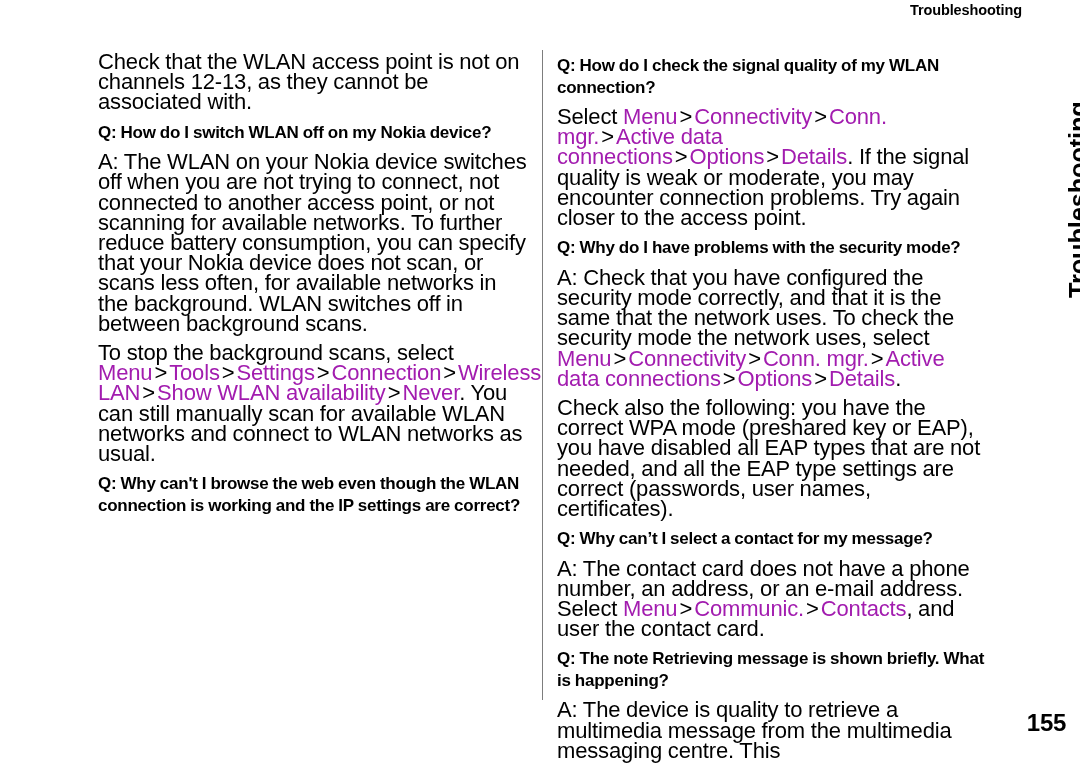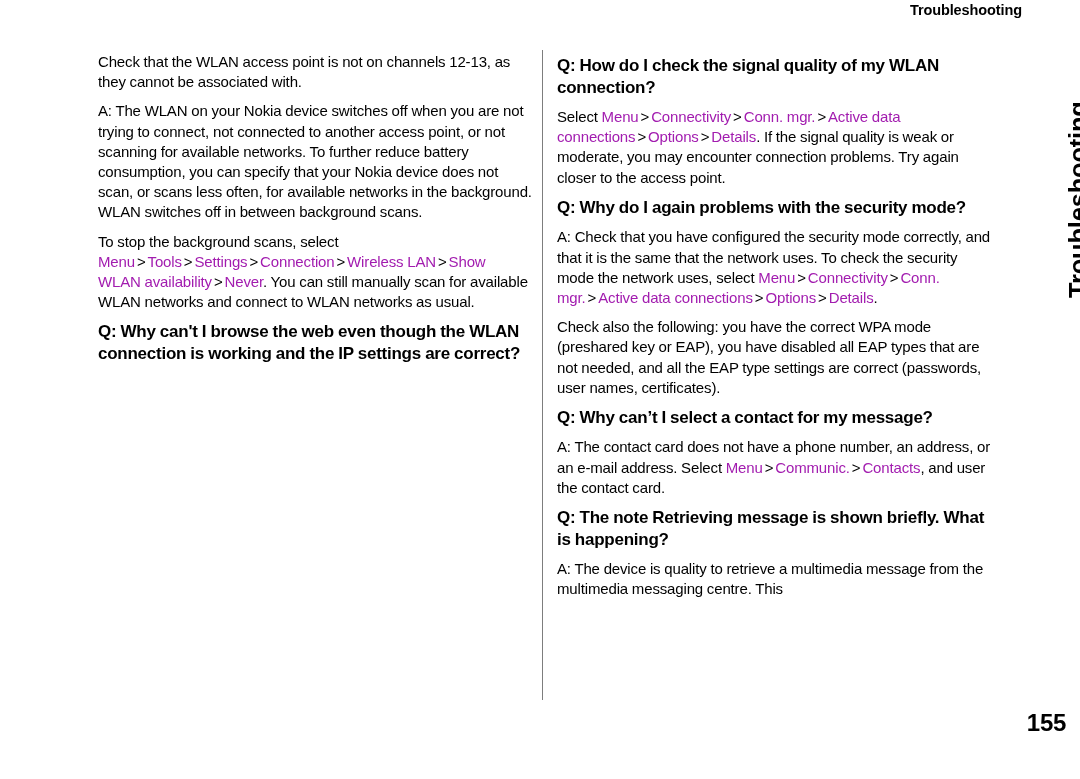--- a/index.html
+++ b/index.html
@@ -71,21 +71,21 @@
     left: 542px;
     top: 50px;
     width: 1px;
     height: 650px;
     background: #7d7d7d;
   }
 
   
   p.para {
     margin: 0 0 9px 0;
-    font-size: 15px;
+    font-size: 22px;
     line-height: 20.2px;
     letter-spacing: -0.15px;
     text-align: left;
     word-spacing: -0.2px;
   }
   h3.qhead {
     margin: 3px 0 9px 0;
     font-size: 17px;
     line-height: 21.5px;
     font-weight: bold;
@@ -125,41 +125,42 @@
 </div>
 
 <div class="col-divider"></div>
 
 <div class="page-body">
 
   <div class="col col-left">
 
     <p class="para">Check that the WLAN access point is not on channels 12-13, as they cannot be associated with.</p>
 
+    <h3 class="qhead">Q: How do I switch WLAN off on my Nokia device?</h3>
 
     <p class="para tight">A: The WLAN on your Nokia device switches off when you are not trying to connect, not connected to another access point, or not scanning for available networks. To further reduce battery consumption, you can specify that your Nokia device does not scan, or scans less often, for available networks in the background. WLAN switches off in between background scans.</p>
 
     <p class="para tight">
       <span>To stop the background scans, select </span><span class="ui">Menu</span><span class="sep">&gt;</span><span class="ui">Tools</span><span class="sep">&gt;</span><span class="ui">Settings</span><span class="sep">&gt;</span><span class="ui">Connection</span><span class="sep">&gt;</span><span class="ui">Wireless LAN</span><span class="sep">&gt;</span><span class="ui">Show WLAN availability</span><span class="sep">&gt;</span><span class="ui">Never</span><span>. You can still manually scan for available WLAN networks and connect to WLAN networks as usual.</span>
     </p>
 
 
     <h3 class="qhead">Q: Why can't I browse the web even though the WLAN connection is working and the IP settings are correct?</h3>
 
   </div>
 
   <div class="col col-right">
 
     <h3 class="qhead">Q: How do I check the signal quality of my WLAN connection?</h3>
 
     <p class="para tight">
       <span>Select </span><span class="ui">Menu</span><span class="sep">&gt;</span><span class="ui">Connectivity</span><span class="sep">&gt;</span><span class="ui">Conn. mgr.</span><span class="sep">&gt;</span><span class="ui">Active data connections</span><span class="sep">&gt;</span><span class="ui">Options</span><span class="sep">&gt;</span><span class="ui">Details</span><span>. If the signal quality is weak or moderate, you may encounter connection problems. Try again closer to the access point.</span>
     </p>
 
-    <h3 class="qhead">Q: Why do I again problems with the security mode?</h3>
+    <h3 class="qhead">Q: Why do I have problems with the security mode?</h3>
 
     <p class="para tight">
       <span>A: Check that you have configured the security mode correctly, and that it is the same that the network uses. To check the security mode the network uses, select </span><span class="ui">Menu</span><span class="sep">&gt;</span><span class="ui">Connectivity</span><span class="sep">&gt;</span><span class="ui">Conn. mgr.</span><span class="sep">&gt;</span><span class="ui">Active data connections</span><span class="sep">&gt;</span><span class="ui">Options</span><span class="sep">&gt;</span><span class="ui">Details</span><span>.</span>
     </p>
 
     <p class="para tight">Check also the following: you have the correct WPA mode (preshared key or EAP), you have disabled all EAP types that are not needed, and all the EAP type settings are correct (passwords, user names, certificates).</p>
 
     <h3 class="qhead">Q: Why can’t I select a contact for my message?</h3>
 
     <p class="para tight">

